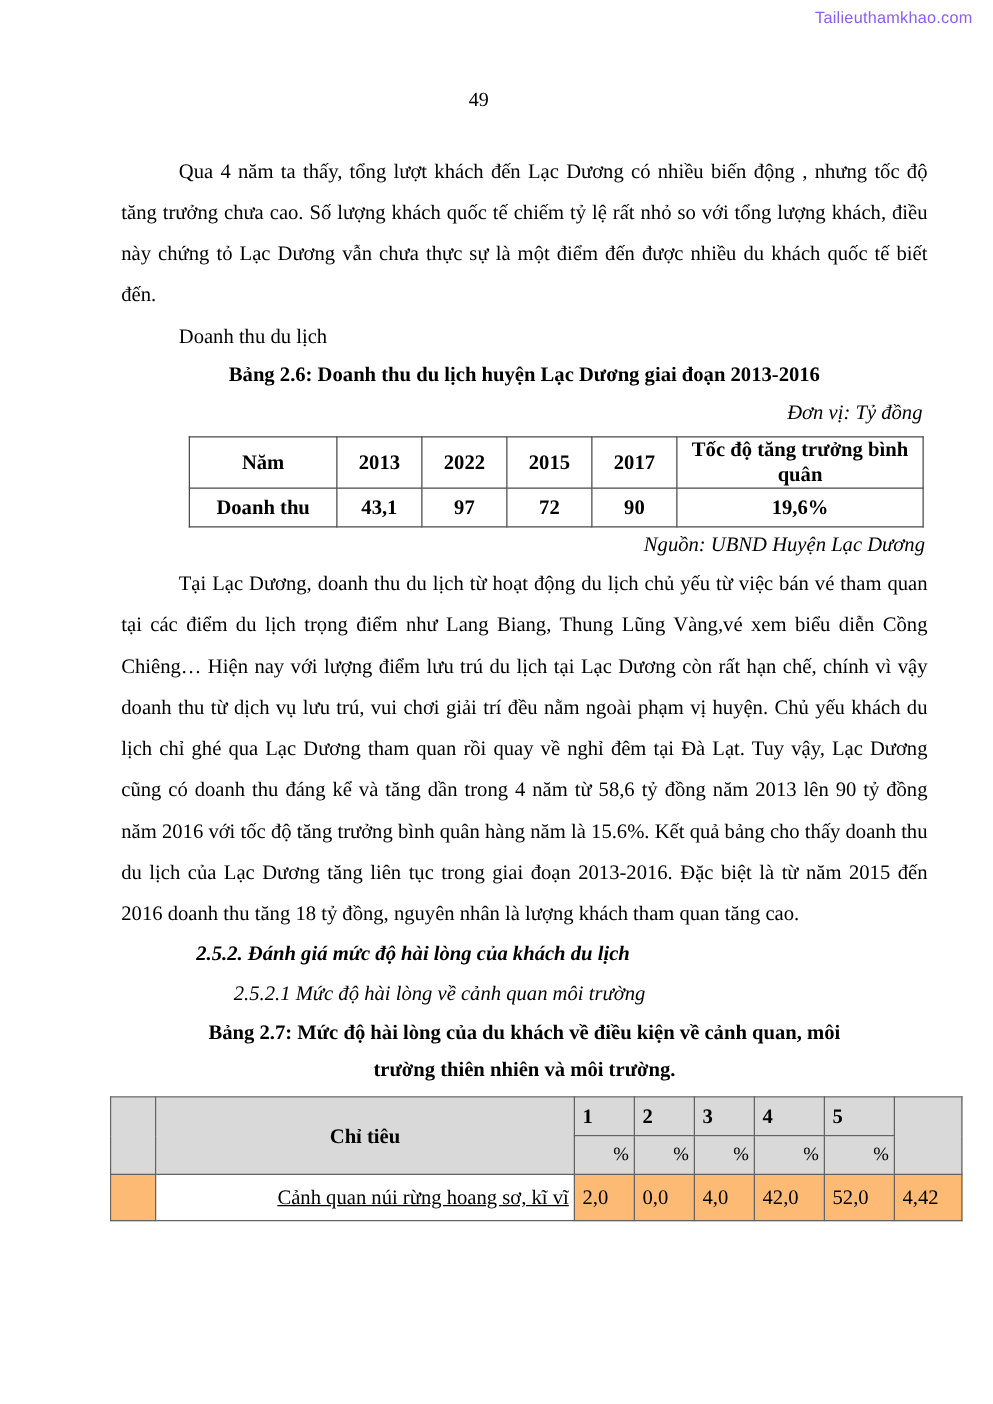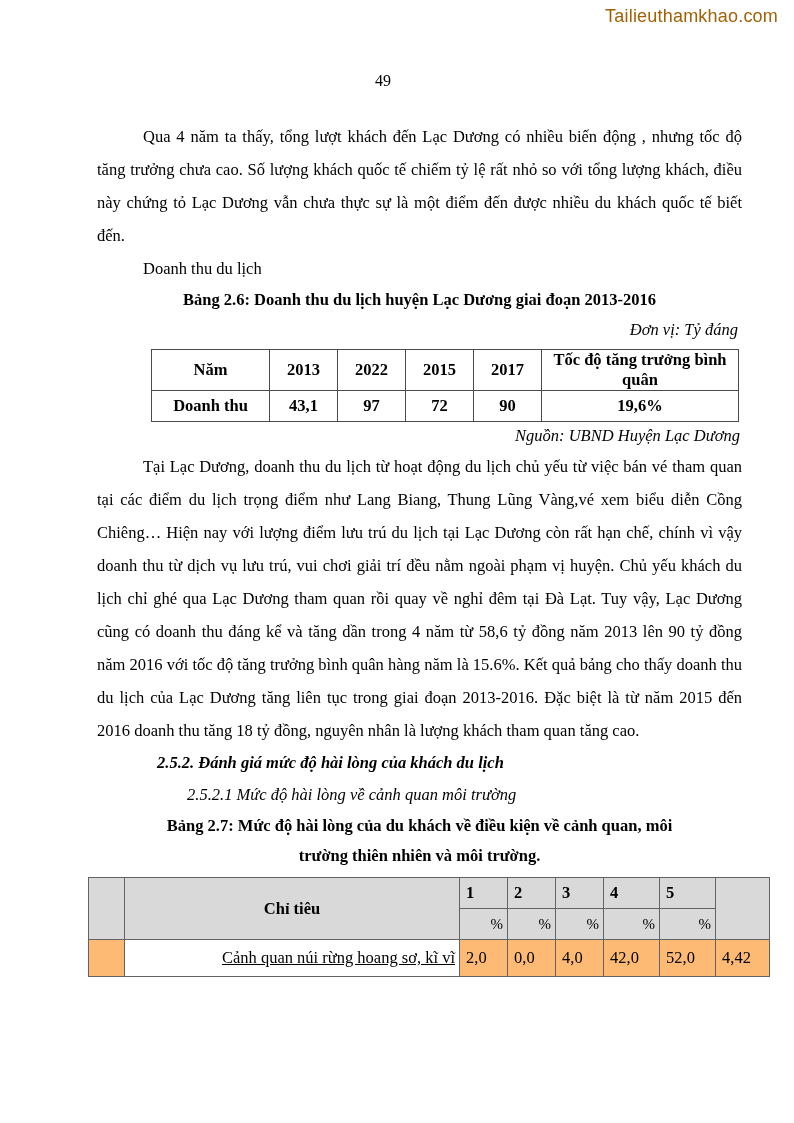--- a/index.html
+++ b/index.html
@@ -16,22 +16,22 @@
     color: #000000;
     overflow: hidden;
     box-sizing: border-box;
   }
 
   .watermark {
     position: absolute;
     top: 6px;
     right: 16px;
     font-family: "Liberation Sans", sans-serif;
-    font-size: 18px;
-    color: #a16207;
+    font-size: 13px;
+    color: #8b5cf6;
     letter-spacing: 0.2px;
     user-select: none;
   }
 
   .page-number {
     position: absolute;
     top: 72px;
     left: 0;
     width: 766px;
     text-align: center;
@@ -190,21 +190,21 @@
   <div class="page-number">49</div>
 
   <div class="content">
 
     <p class="body">Qua 4 năm ta thấy, tổng lượt khách đến Lạc Dương có nhiều biến động , nhưng tốc độ tăng trưởng chưa cao. Số lượng khách quốc tế chiếm tỷ lệ rất nhỏ so với tổng lượng khách, điều này chứng tỏ Lạc Dương vẫn chưa thực sự là một điểm đến được nhiều du khách quốc tế biết đến.</p>
 
     <p class="plain-line">Doanh thu du lịch</p>
 
     <p class="table-caption">Bảng 2.6: Doanh thu du lịch huyện Lạc Dương giai đoạn 2013-2016</p>
 
-    <p class="unit-line">Đơn vị: Tỷ đáng</p>
+    <p class="unit-line">Đơn vị: Tỷ đồng</p>
 
     <div class="tbl26-wrap">
       <table class="tbl26">
         <colgroup>
           <col style="width:118px">
           <col style="width:68px">
           <col style="width:68px">
           <col style="width:68px">
           <col style="width:68px">
           <col style="width:197px">

